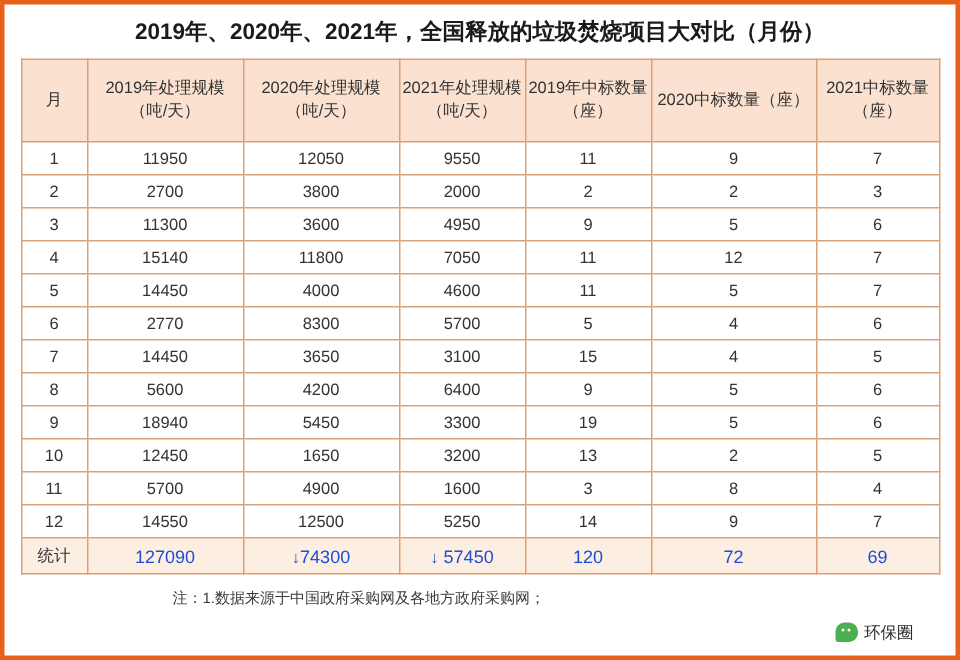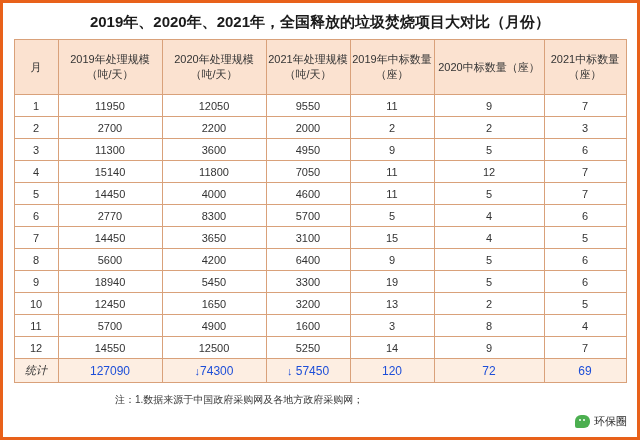--- a/index.html
+++ b/index.html
@@ -61,38 +61,37 @@
   tbody tr.total td {
     background: #fdeee2;
     height: 23px;
   }
   .total .num {
     color: #1d4ed8;
     font-size: 12px;
   }
   .total .label {
     color: #333333;
-    font-style: italic;
   }
   .arrow {
     font-size: 11px;
   }
   .notes {
     margin: 8px 0 0 0;
     padding: 0 14px 0 112px;
     font-size: 10px;
     color: #3a3a3a;
     line-height: 1.7;
   }
   .notes div {
     white-space: nowrap;
   }
   .footer {
     position: absolute;
-    right: 10px;
+    right: 28px;
     bottom: 8px;
     display: flex;
     align-items: center;
     gap: 5px;
   }
   .wechat-badge {
     display: inline-flex;
     align-items: center;
     gap: 4px;
     font-size: 11px;
@@ -160,21 +159,21 @@
         <td>11950</td>
         <td>12050</td>
         <td>9550</td>
         <td>11</td>
         <td>9</td>
         <td>7</td>
       </tr>
       <tr>
         <td>2</td>
         <td>2700</td>
-        <td>2200</td>
+        <td>3800</td>
         <td>2000</td>
         <td>2</td>
         <td>2</td>
         <td>3</td>
       </tr>
       <tr>
         <td>3</td>
         <td>11300</td>
         <td>3600</td>
         <td>4950</td>

